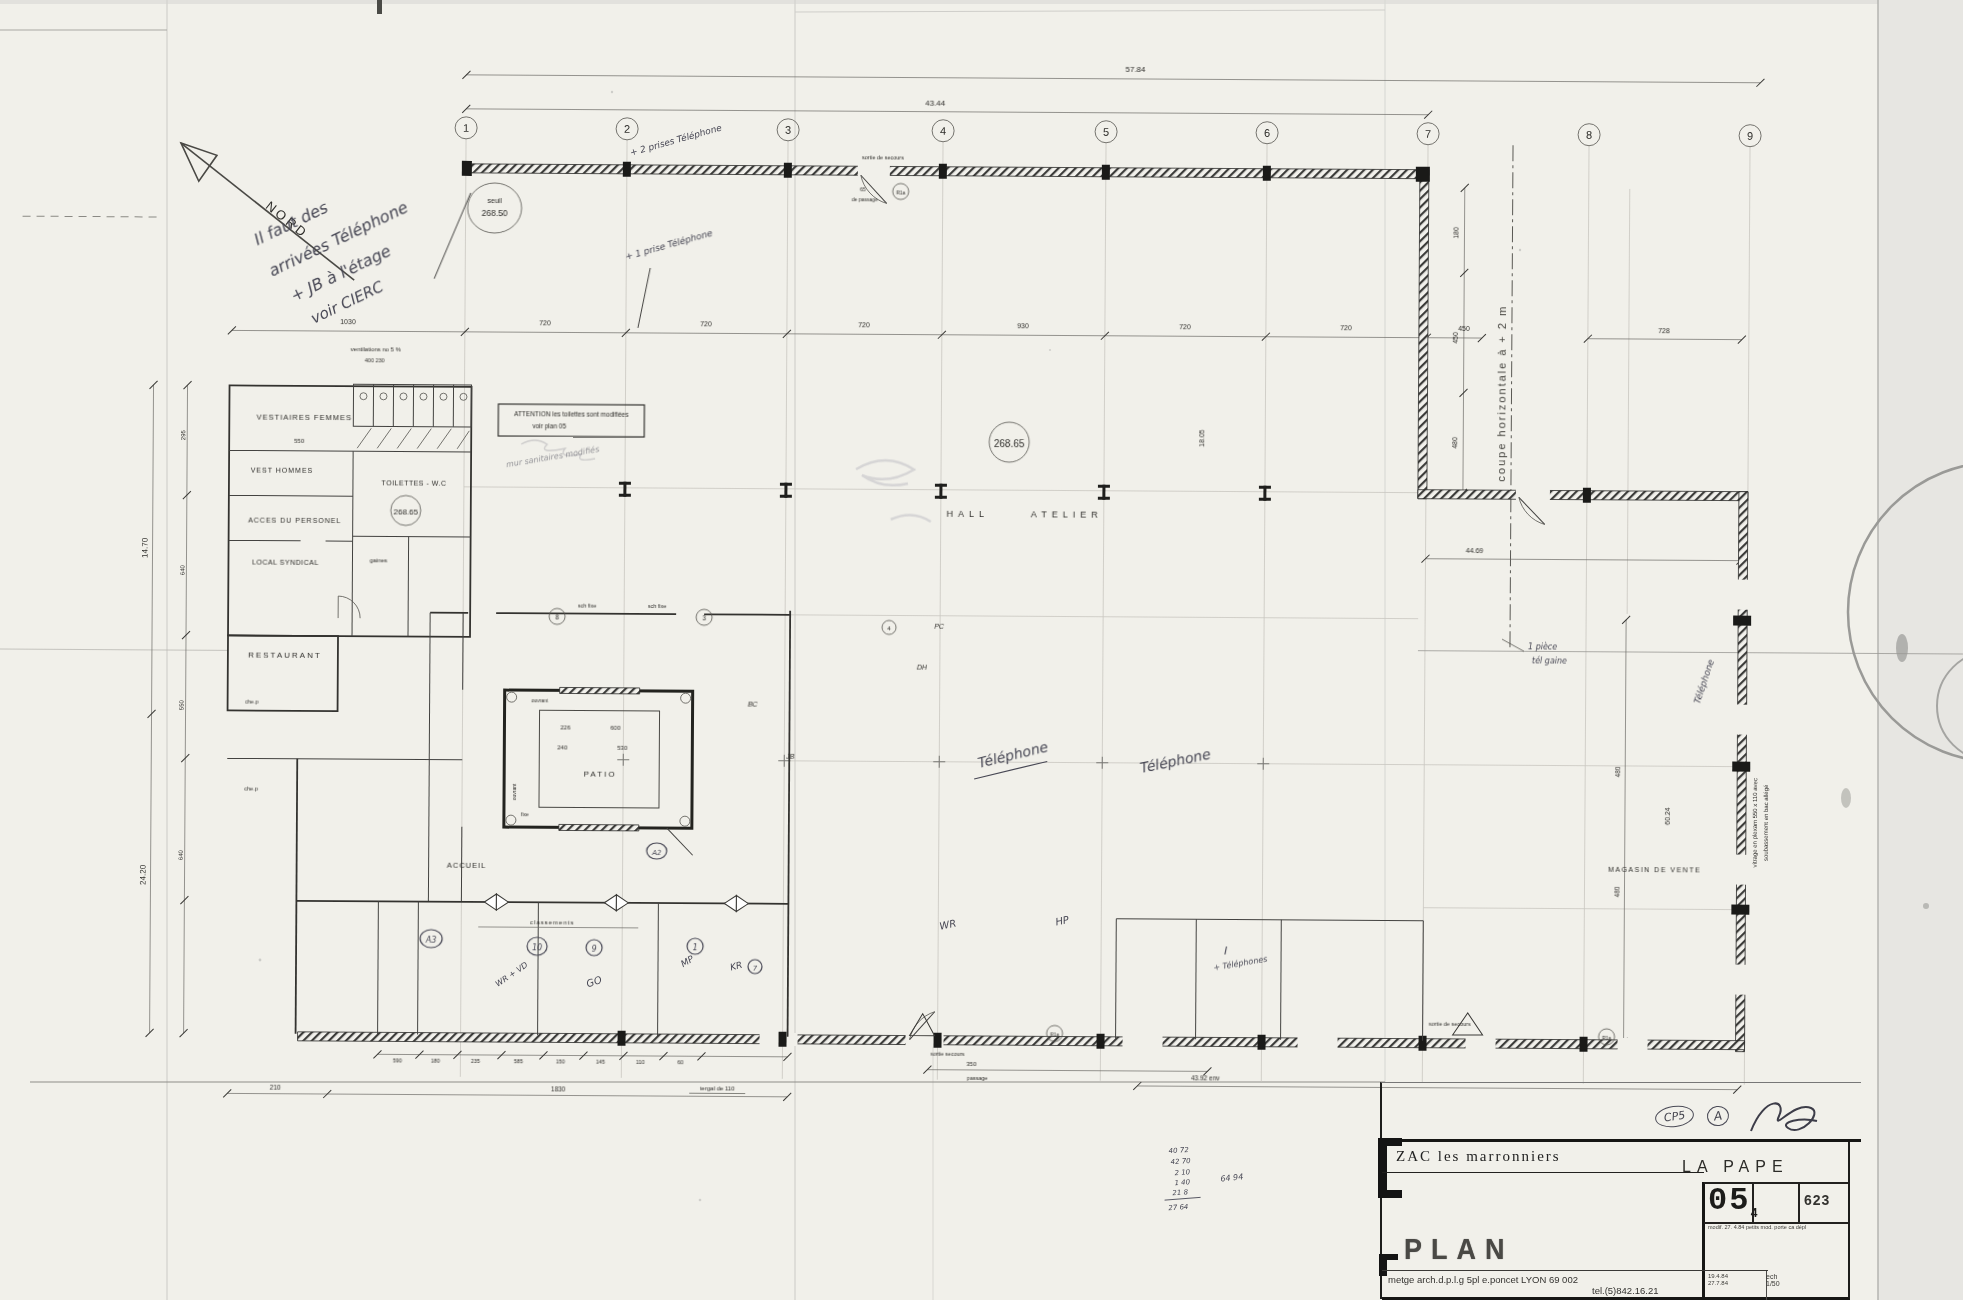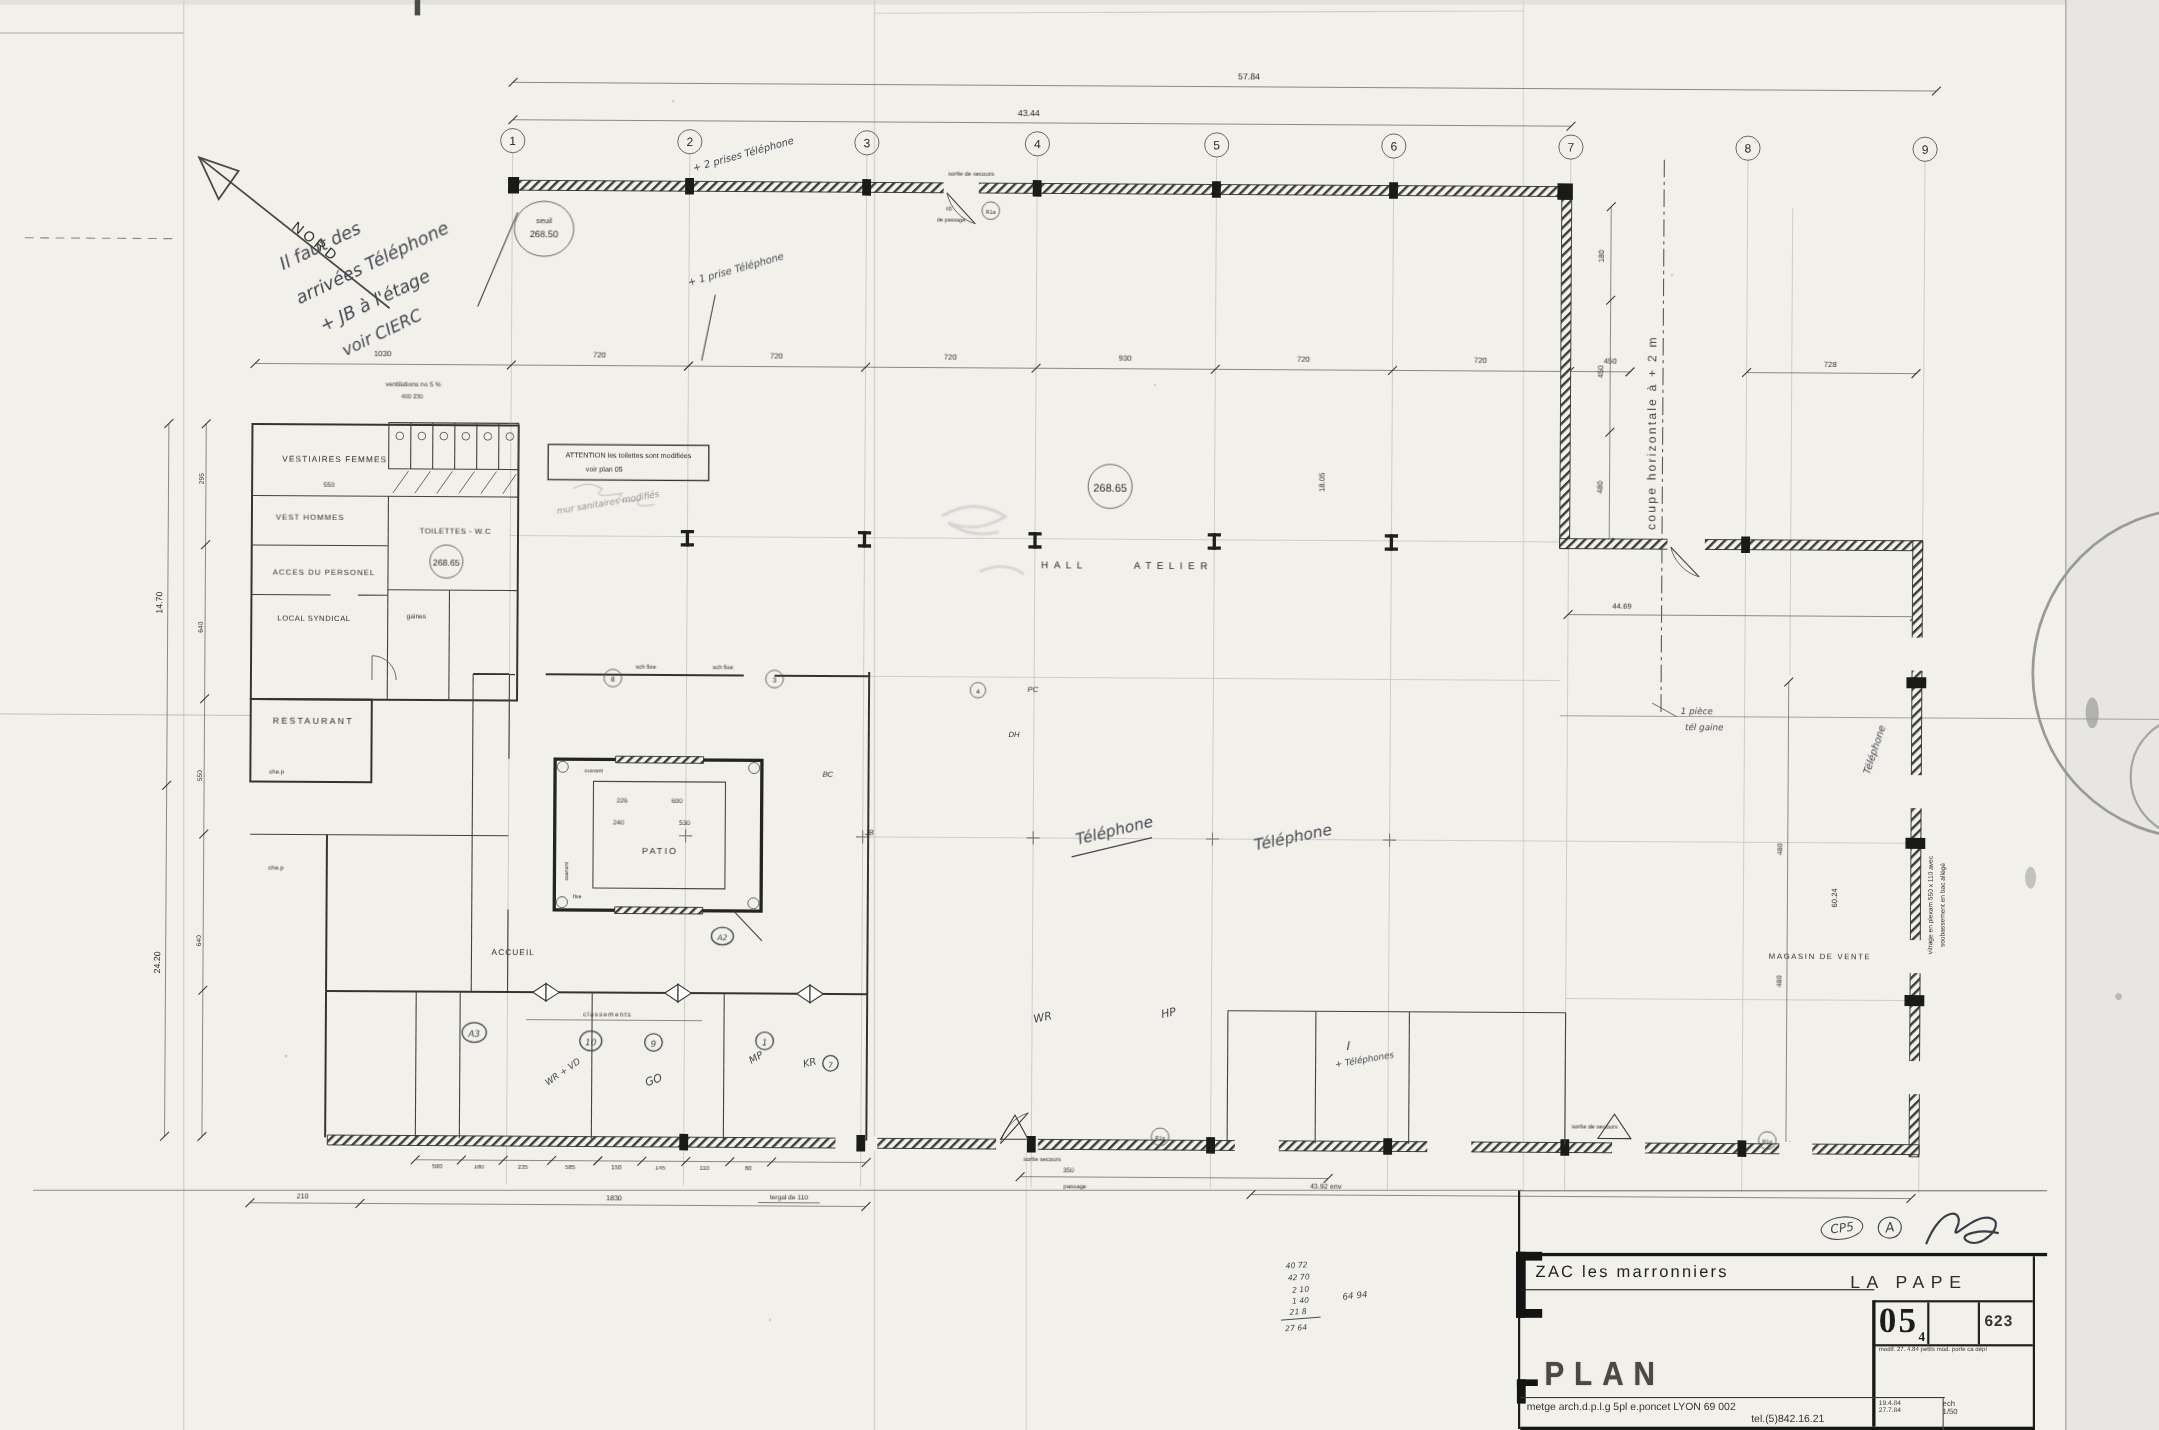--- a/index.html
+++ b/index.html
@@ -18,31 +18,31 @@
   
   .titleblock{position:absolute;left:1380px;top:1082px;width:479px;height:216px;
               border-left:2.5px solid #1d1d1b;border-top:1px solid #777;color:#2c2b28;}
   .tb-top{position:absolute;left:0;top:0;width:100%;height:56px;border-bottom:3px solid #161614;}
   .tb-hand{position:absolute;right:28px;top:8px;display:flex;align-items:center;gap:12px;
            font-family:"DejaVu Sans",sans-serif;font-style:italic;color:#45454f;}
   .circ{border:1.6px solid #4a4a56;border-radius:50%;padding:3px 8px;font-size:11px;transform:rotate(-8deg);}
   .circ.small{padding:2px 6px;font-size:12px;}
   .tb-main{position:absolute;left:0;top:59px;width:466px;height:155px;border-right:2.5px solid #1d1d1b;
            border-bottom:3px solid #161614;}
-  .tb-zac{position:absolute;left:14px;top:6px;font-size:15px;letter-spacing:2px;color:#222;}
+  .tb-zac{position:absolute;left:14px;top:6px;font-size:15px;letter-spacing:2px;color:#222;font-family:Liberation Serif, serif;}
   .br1{position:absolute;left:-4px;top:-4px;width:15px;height:44px;border-left:9px solid #141414;
        border-top:8px solid #141414;border-bottom:8px solid #141414;}
   .br2{position:absolute;left:-3px;top:112px;width:11px;height:16px;border-left:8px solid #141414;
        border-top:6px solid #141414;}
   .tb-pape{position:absolute;left:300px;top:16px;font-size:16px;letter-spacing:6px;}
   .tb-hdiv{position:absolute;background:#22211f;}
   .tb-numbox{position:absolute;left:322px;top:40px;width:144px;height:38px;
              border-top:2px solid #22211f;border-bottom:2px solid #22211f;}
   .tb-vthick{position:absolute;left:320px;top:40px;width:3px;height:115px;background:#161614;}
-  .tb-num{position:absolute;left:4px;top:-2px;font-family:Liberation Serif, serif;font-weight:bold;
+  .tb-num{position:absolute;left:4px;top:-2px;font-family:Liberation Mono, monospace;font-weight:bold;
           font-size:32px;letter-spacing:2px;color:#1c1c1a;}
   .tb-numsub{font-size:12px;vertical-align:-8px;}
   .tb-numcell2{position:absolute;left:48px;top:0;width:44px;height:38px;border-left:2px solid #22211f;border-right:2px solid #22211f;}
   .tb-ref{position:absolute;left:100px;top:8px;font-size:14px;letter-spacing:1px;color:#33322f;font-weight:bold;}
   .tb-modif{position:absolute;left:326px;top:82px;width:138px;font-size:5.5px;color:#3c3b38;line-height:7px;}
   .tb-plan{position:absolute;left:22px;top:92px;font-weight:800;font-size:27px;letter-spacing:9px;
            color:#4a4945;transform:scaleY(1.12);text-shadow:0 0 1px #7a7975;}
   .tb-firmrow{position:absolute;left:0;top:128px;width:386px;height:27px;border-top:1.5px solid #3a3936;}
   .tb-firm{position:absolute;left:6px;top:3px;font-size:9.5px;color:#33322f;}
   .tb-tel{position:absolute;left:210px;top:14px;font-size:9.5px;color:#33322f;}

